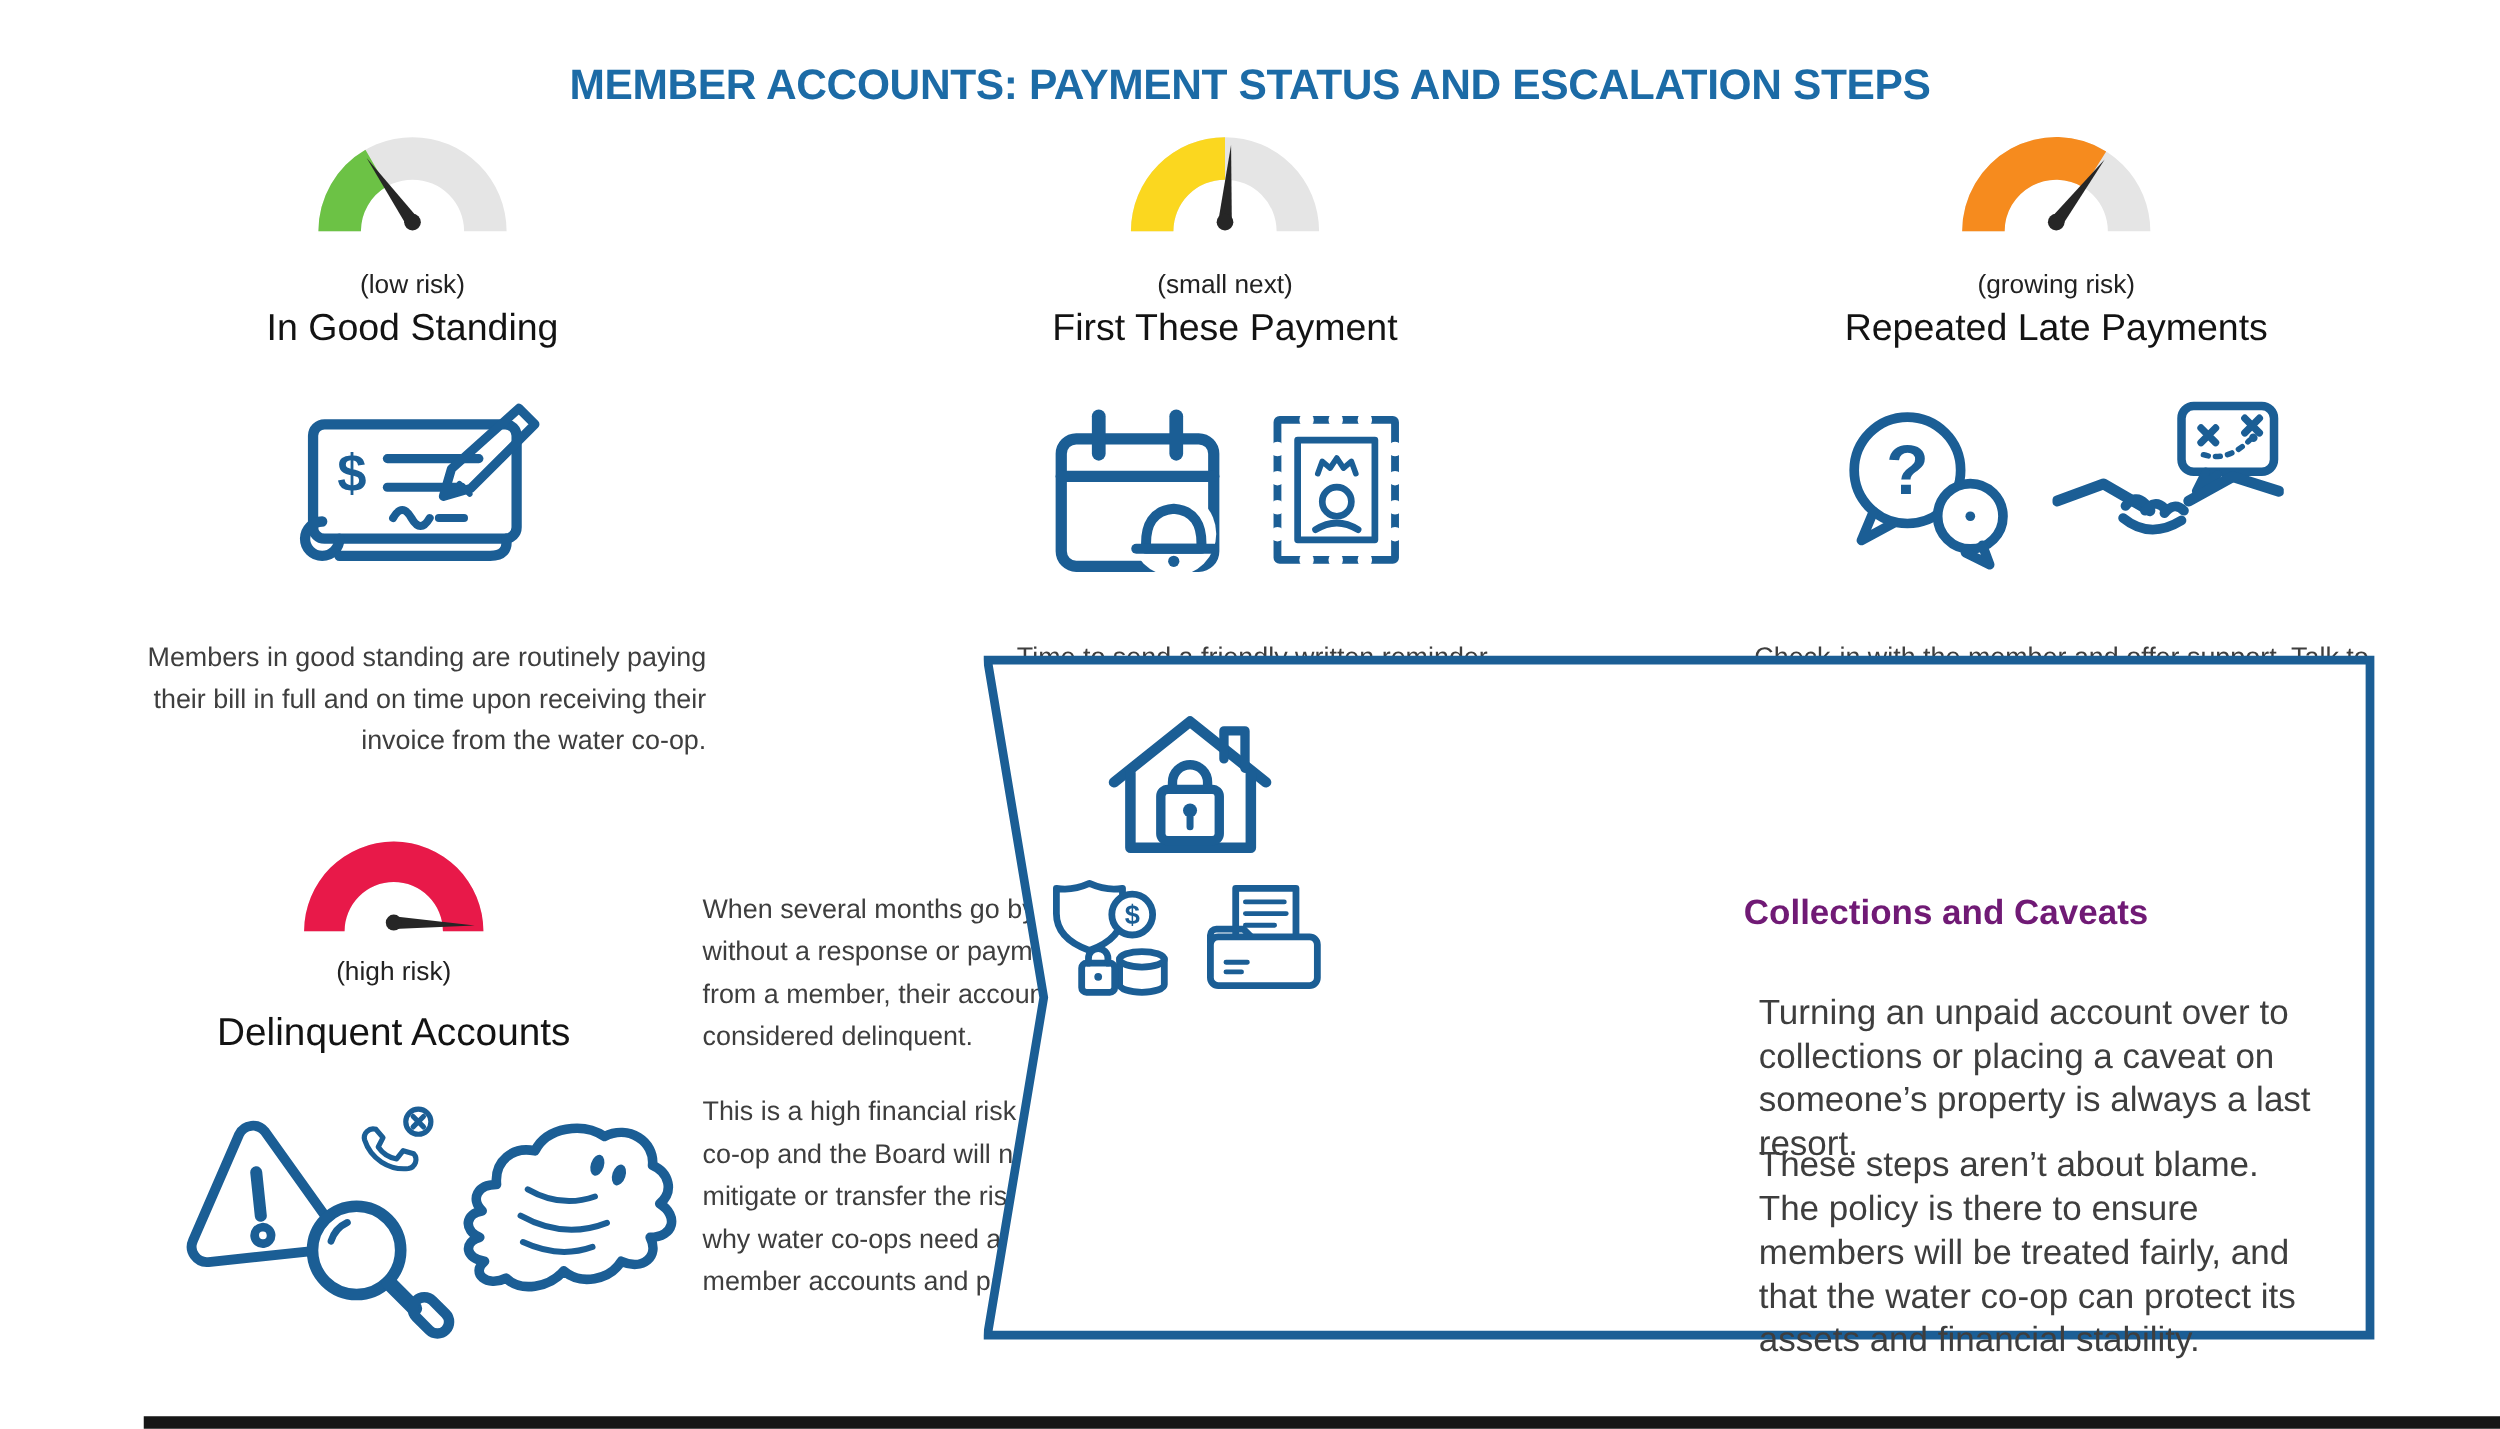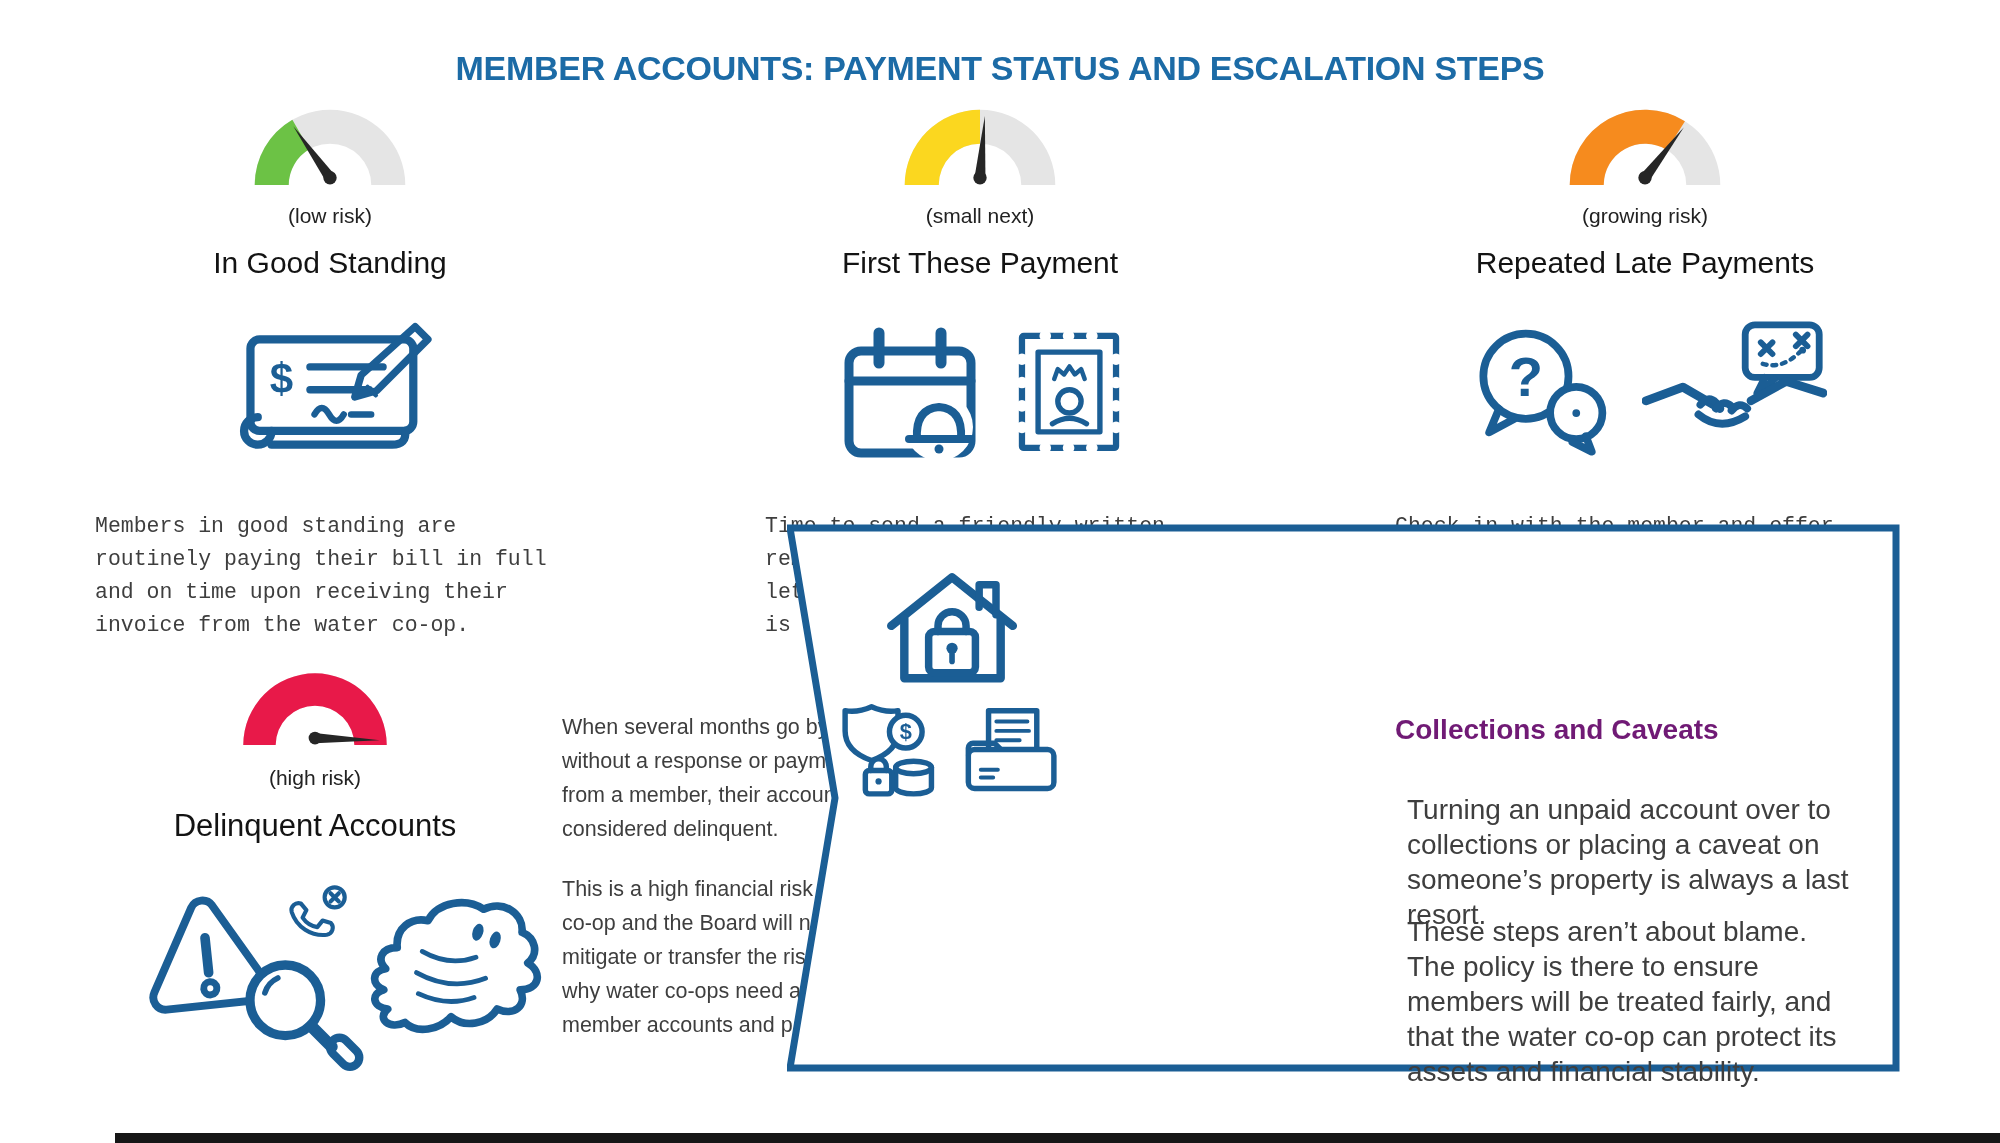--- a/index.html
+++ b/index.html
@@ -8,28 +8,28 @@
   .abs{position:absolute;}
   #title{left:0;right:0;top:26px;text-align:center;font-size:34px;font-weight:bold;
          letter-spacing:-0.3px;color:var(--title_blue);}
   .col{position:absolute;top:0;height:650px;}
   .gauge{display:block;margin:0 auto;}
   .gauge-wrap{position:absolute;top:100px;left:0;width:100%;}
   .track{fill:var(--gauge_gray);}
   .seg-green{fill:var(--green);} .seg-yellow{fill:var(--yellow);}
   .seg-orange{fill:var(--orange);} .seg-red{fill:var(--red);}
   .needle{fill:var(--needle);}
-  .risk{position:absolute;top:204px;left:0;width:100%;text-align:center;
+  .risk{position:absolute;top:216px;left:0;width:100%;text-align:center;
         font-size:21px;color:#222;}
   .stage-h{position:absolute;top:246px;left:0;width:100%;margin:0;text-align:center;
            font-size:30px;font-weight:normal;color:#131313;}
   .icons{position:absolute;top:296px;left:0;width:100%;height:192px;
          display:flex;justify-content:center;align-items:center;gap:28px;}
   .desc{position:absolute;top:510px;left:50%;transform:translateX(-50%);margin:0;
-        text-align:left;font-size:21.5px;line-height:33px;color:var(--body_text);font-family:Liberation Mono, monospace;}
+        text-align:right;font-size:21.5px;line-height:33px;color:var(--body_text);}
   .ic{stroke:var(--icon_blue);fill:none;stroke-linecap:round;stroke-linejoin:round;}
   .ic .fill{fill:var(--icon_blue);stroke:none;}
   .ic .wf{fill:#fff;stroke:none;}
   .ic .wfs{fill:#fff;}
   .ic text{fill:var(--icon_blue);stroke:none;font-weight:bold;
            font-family:"Liberation Sans",sans-serif;}
   
   #delinquent .gauge-wrap{top:664px;}
   #delinquent .risk{top:766px;}
   #delinquent .stage-h{top:808px;font-size:31px;}

